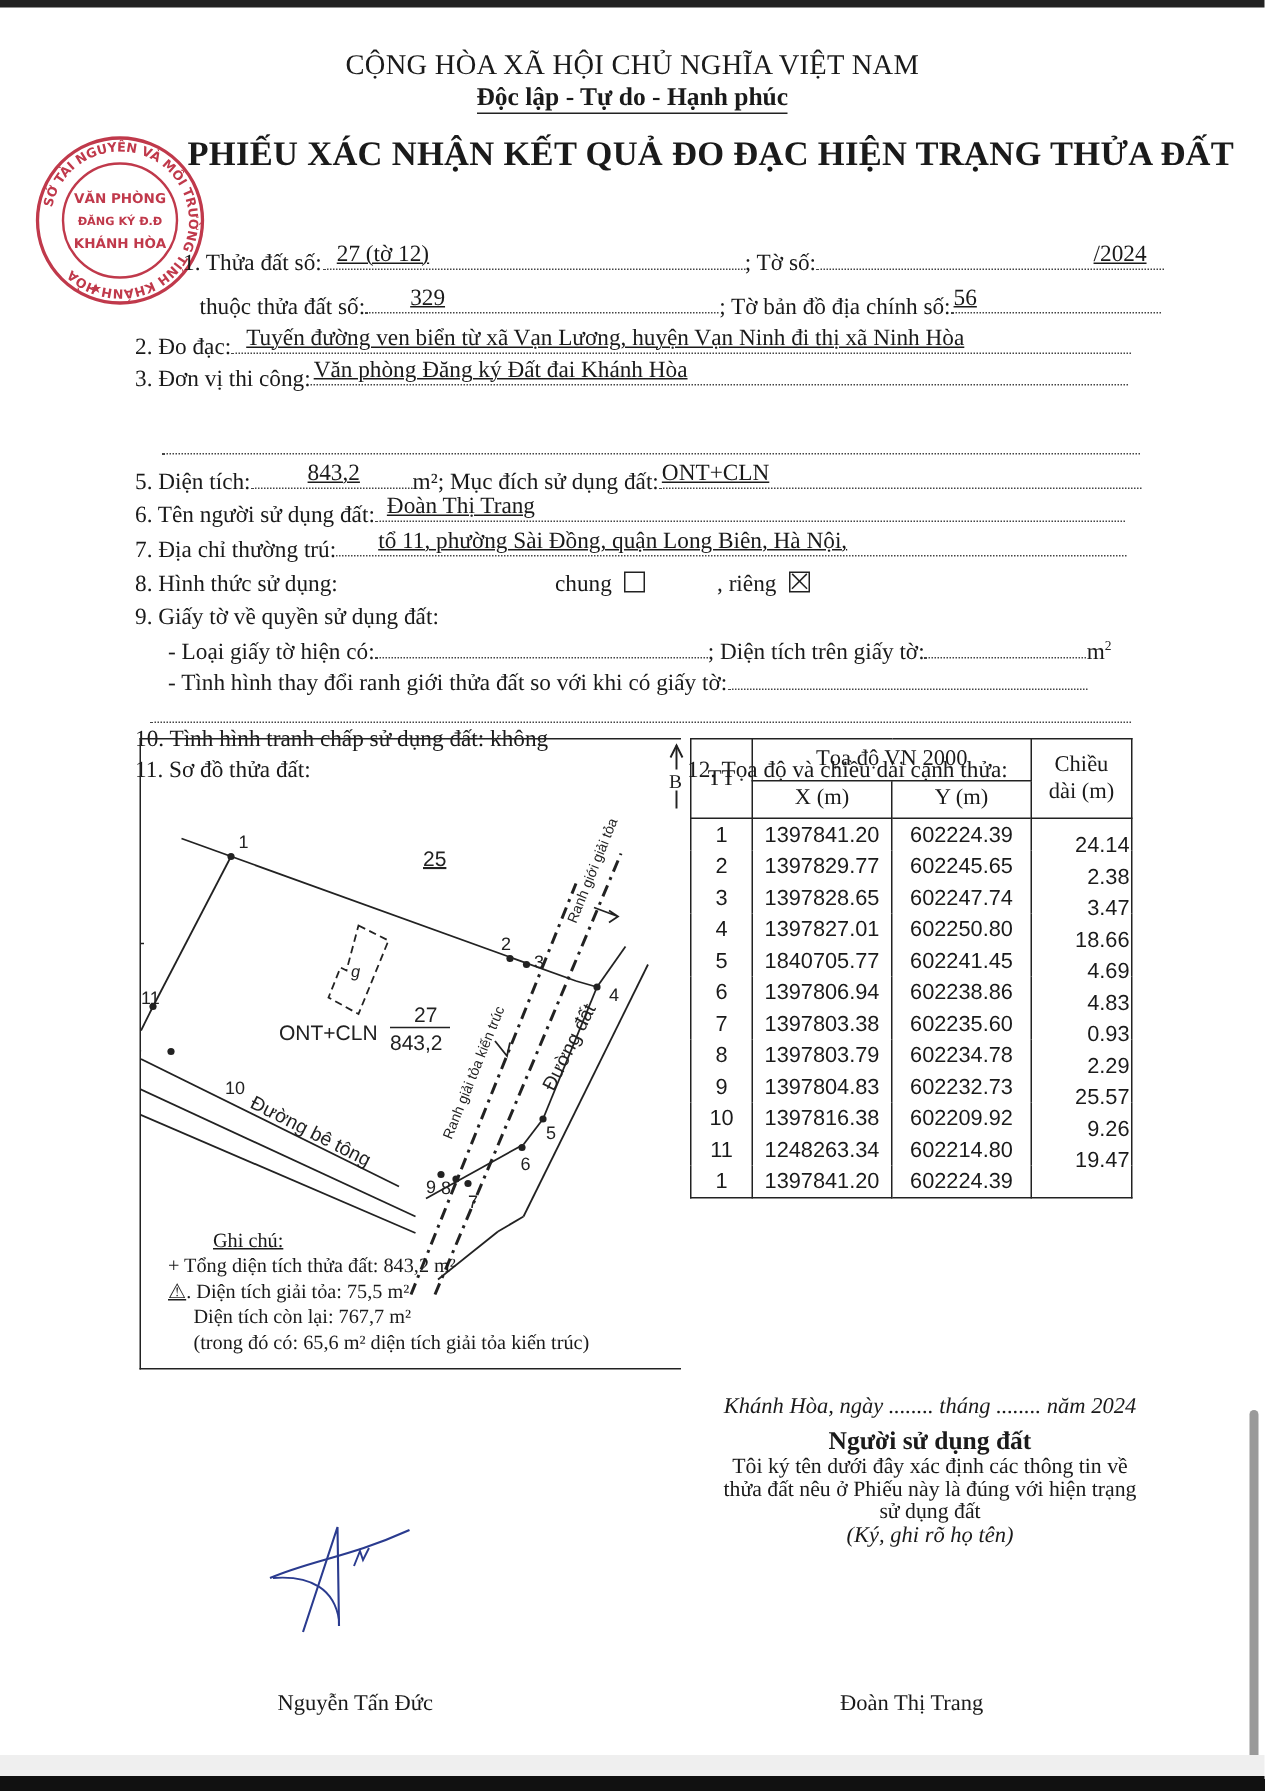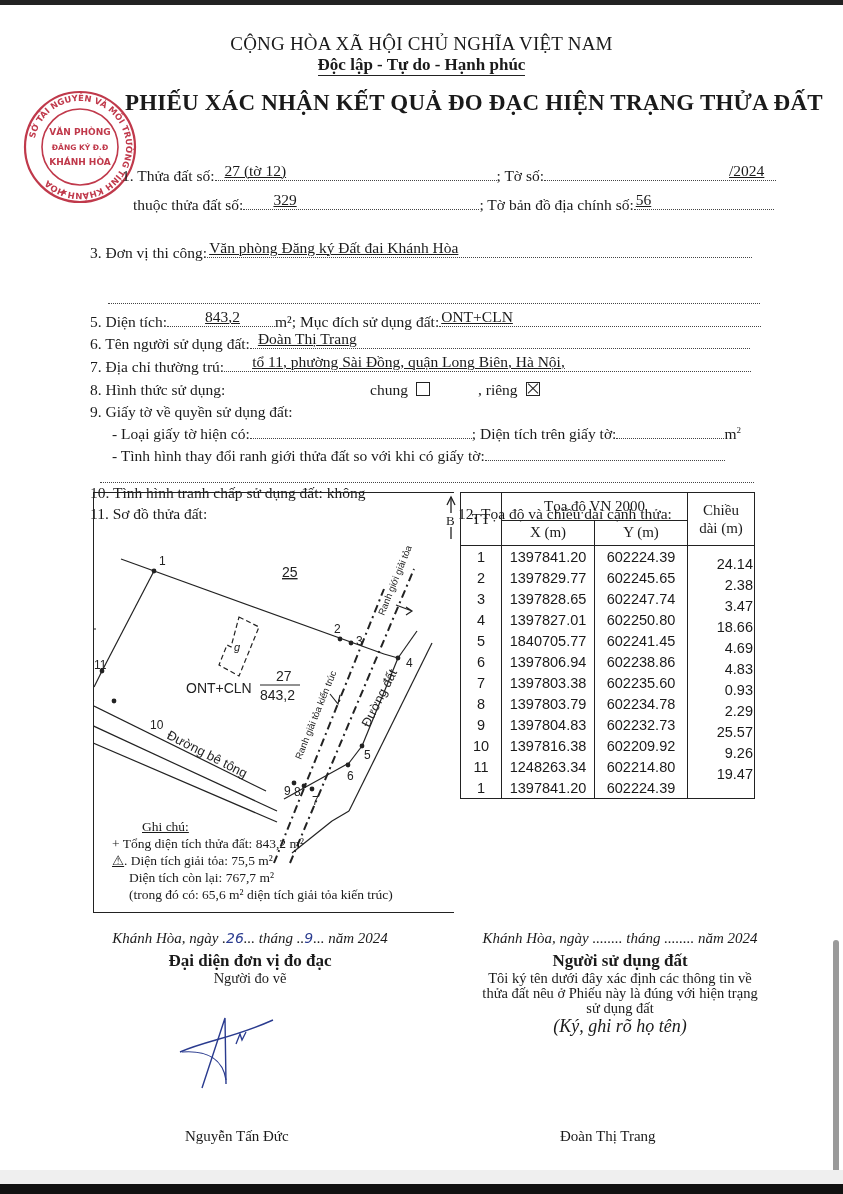--- a/index.html
+++ b/index.html
@@ -47,21 +47,21 @@
   .coord-table tbody tr:last-child td { border-bottom:1.5px solid #222; }
   .lengths { position:absolute; left:683px; top:549px; width:70px; font-family:"Liberation Sans","DejaVu Sans",sans-serif; font-size:14.5px; text-align:right; line-height:21px; }
   .north { position:absolute; left:444px; top:490px; width:14px; height:46px; }
 
   .sig-left { position:absolute; left:90px; top:925px; width:320px; text-align:center; }
   .sig-right { position:absolute; left:460px; top:925px; width:320px; text-align:center; }
   .date { font-style:italic; font-size:15px; }
   .date .hand { font-family:"DejaVu Sans", sans-serif; color:#2a3b8f; font-style:italic; font-size:14px; }
   .sig-title { font-weight:bold; font-size:17px; margin-top:4px; }
   .sig-sub { font-size:14.5px; line-height:15px; }
-  .sig-italic { font-style:italic; font-size:18px; }
+  .sig-italic { font-style:italic; font-size:15px; }
   .signame { position:absolute; font-size:15px; }
 
   .stamp { position:absolute; left:22px; top:84px; width:116px; height:116px; }
 </style>
 </head>
 <body>
 
 <div class="topbar"></div>
 
 <div class="page">
@@ -86,20 +86,23 @@
   <div class="title">PHIẾU XÁC NHẬN KẾT QUẢ ĐO ĐẠC HIỆN TRẠNG THỬA ĐẤT</div>
 
   <div class="line" style="left:122px; top:126px;">
     <span>1. Thửa đất số:</span><span class="dots" style="width:282px;"><span class="val" style="left:10px;">27 (tờ 12)</span></span><span>; Tờ số:</span><span class="dots" style="width:232px;"><span class="val" style="left:185px;">/2024</span></span>
   </div>
 
   <div class="line" style="left:133px; top:155px;">
     <span>thuộc thửa đất số:</span><span class="dots" style="width:236px;"><span class="val" style="left:30px;">329</span></span><span>; Tờ bản đồ địa chính số:</span><span class="dots" style="width:140px;"><span class="val" style="left:2px;">56</span></span>
   </div>
 
+  <div class="line" style="left:90px; top:182px;">
+    <span>2. Đo đạc:</span><span class="dots" style="width:600px;"><span class="val" style="left:10px;">Tuyến đường ven biển từ xã Vạn Lương, huyện Vạn Ninh đi thị xã Ninh Hòa</span></span>
+  </div>
 
   <div class="line" style="left:90px; top:203px;">
     <span>3. Đơn vị thi công:</span><span class="dots" style="width:545px;"><span class="val" style="left:2px;">Văn phòng Đăng ký Đất đai Khánh Hòa</span></span>
   </div>
 
   <div class="line" style="left:108px; top:249px;">
     <span class="dots" style="width:652px;"></span>
   </div>
 
   <div class="line" style="left:90px; top:272px;">
@@ -317,25 +320,20 @@
       <div>18.66</div>
       <div>4.69</div>
       <div>4.83</div>
       <div>0.93</div>
       <div>2.29</div>
       <div>25.57</div>
       <div>9.26</div>
       <div>19.47</div>
     </div>
 
-  <div class="sig-left">
-    <div class="date"><span>Khánh Hòa, ngày .</span><span class="hand">26</span><span>... tháng ..</span><span class="hand">9</span><span>... năm 2024</span></div>
-    <div class="sig-title">Đại diện đơn vị đo đạc</div>
-    <div class="sig-sub">Người đo vẽ</div>
-  </div>
   <svg style="position:absolute; left:178px; top:1005px;" width="110" height="80">
     <path d="M2,42 C30,30 55,28 95,10" stroke="#2a3b8f" fill="none" stroke-width="1.4"></path>
     <path d="M24,78 L47,8 L48,74" stroke="#2a3b8f" fill="none" stroke-width="1.4"></path>
     <path d="M4,42 C30,40 45,50 48,70" stroke="#2a3b8f" fill="none" stroke-width="1.2"></path>
     <path d="M58,34 L62,24 L64,30 L68,22" stroke="#2a3b8f" fill="none" stroke-width="1.3"></path>
   </svg>
   <div class="signame" style="left:185px; top:1123px;">Nguyễn Tấn Đức</div>
 
   <div class="sig-right">
     <div class="date">Khánh Hòa, ngày ........ tháng ........ năm 2024</div>

